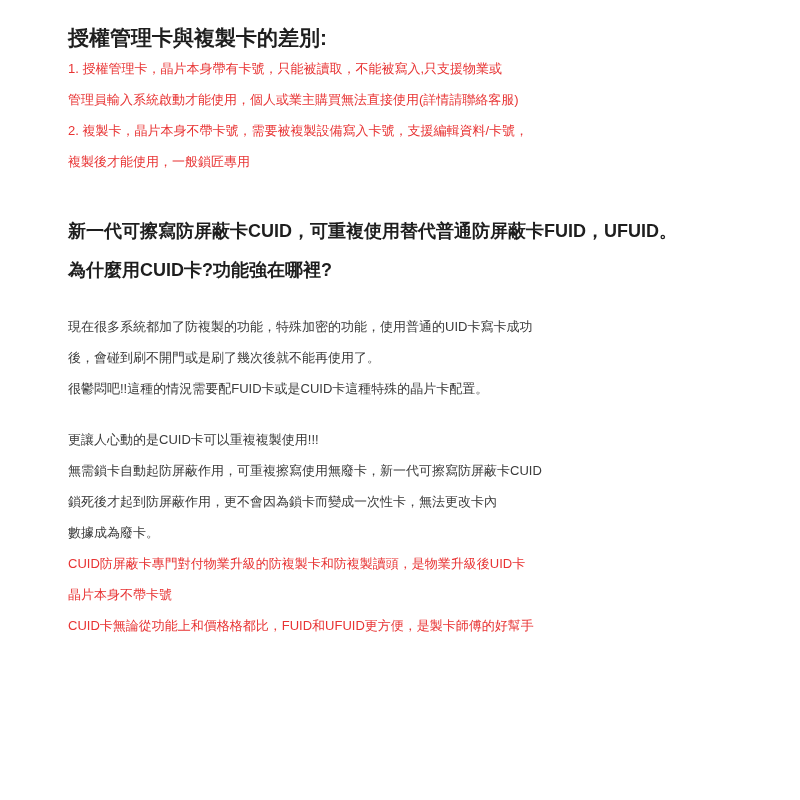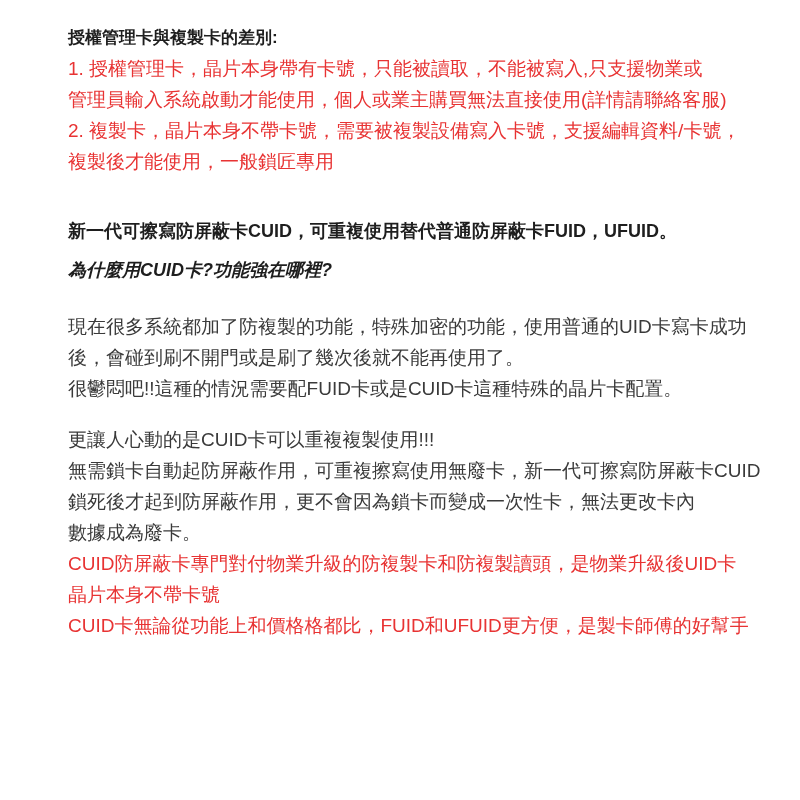--- a/index.html
+++ b/index.html
@@ -12,36 +12,36 @@
     height: 800px;
     overflow: hidden;
     font-family: "Liberation Sans", sans-serif;
     color: var(--body_text, #3a3a3a);
   }
   .content {
     padding: 22px 30px 0 68px;
   }
   .h1 {
     margin: 0;
-    font-size: 17px;
+    font-size: 21px;
     font-weight: 700;
     line-height: 31px;
     color: var(--heading_text, #1e1e1e);
     white-space: nowrap;
   }
   .h2 {
     margin: 35px 0 0 0;
     font-size: 18px;
     font-weight: 700;
     line-height: 39px;
     color: var(--heading_text, #1e1e1e);
     white-space: nowrap;
   }
   .line {
-    font-size: 19px;
+    font-size: 13px;
     line-height: 31px;
     white-space: nowrap;
   }
   .red {
     color: var(--red_text, #e83333);
   }
   .block-gap {
     margin-top: 20px;
   }
   .body-start {
@@ -53,21 +53,21 @@
 
 <div class="content">
 
   <h1 class="h1">授權管理卡與複製卡的差別:</h1>
   <div class="line red">1. 授權管理卡，晶片本身帶有卡號，只能被讀取，不能被寫入,只支援物業或</div>
   <div class="line red">管理員輸入系統啟動才能使用，個人或業主購買無法直接使用(詳情請聯絡客服)</div>
   <div class="line red">2. 複製卡，晶片本身不帶卡號，需要被複製設備寫入卡號，支援編輯資料/卡號，</div>
   <div class="line red">複製後才能使用，一般鎖匠專用</div>
 
   <h2 class="h2">新一代可擦寫防屏蔽卡CUID，可重複使用替代普通防屏蔽卡FUID，UFUID。</h2>
-  <h2 class="h2" style="margin-top:0;font-style:italic;">為什麼用CUID卡?功能強在哪裡?</h2>
+  <h2 class="h2" style="margin-top:0;">為什麼用CUID卡?功能強在哪裡?</h2>
   <div class="line body-start">現在很多系統都加了防複製的功能，特殊加密的功能，使用普通的UID卡寫卡成功</div>
   <div class="line">後，會碰到刷不開門或是刷了幾次後就不能再使用了。</div>
   <div class="line">很鬱悶吧!!這種的情況需要配FUID卡或是CUID卡這種特殊的晶片卡配置。</div>
 
   <div class="line block-gap">更讓人心動的是CUID卡可以重複複製使用!!!</div>
   <div class="line">無需鎖卡自動起防屏蔽作用，可重複擦寫使用無廢卡，新一代可擦寫防屏蔽卡CUID</div>
   <div class="line">鎖死後才起到防屏蔽作用，更不會因為鎖卡而變成一次性卡，無法更改卡內</div>
   <div class="line">數據成為廢卡。</div>
   <div class="line red">CUID防屏蔽卡專門對付物業升級的防複製卡和防複製讀頭，是物業升級後UID卡</div>
   <div class="line red">晶片本身不帶卡號</div>

